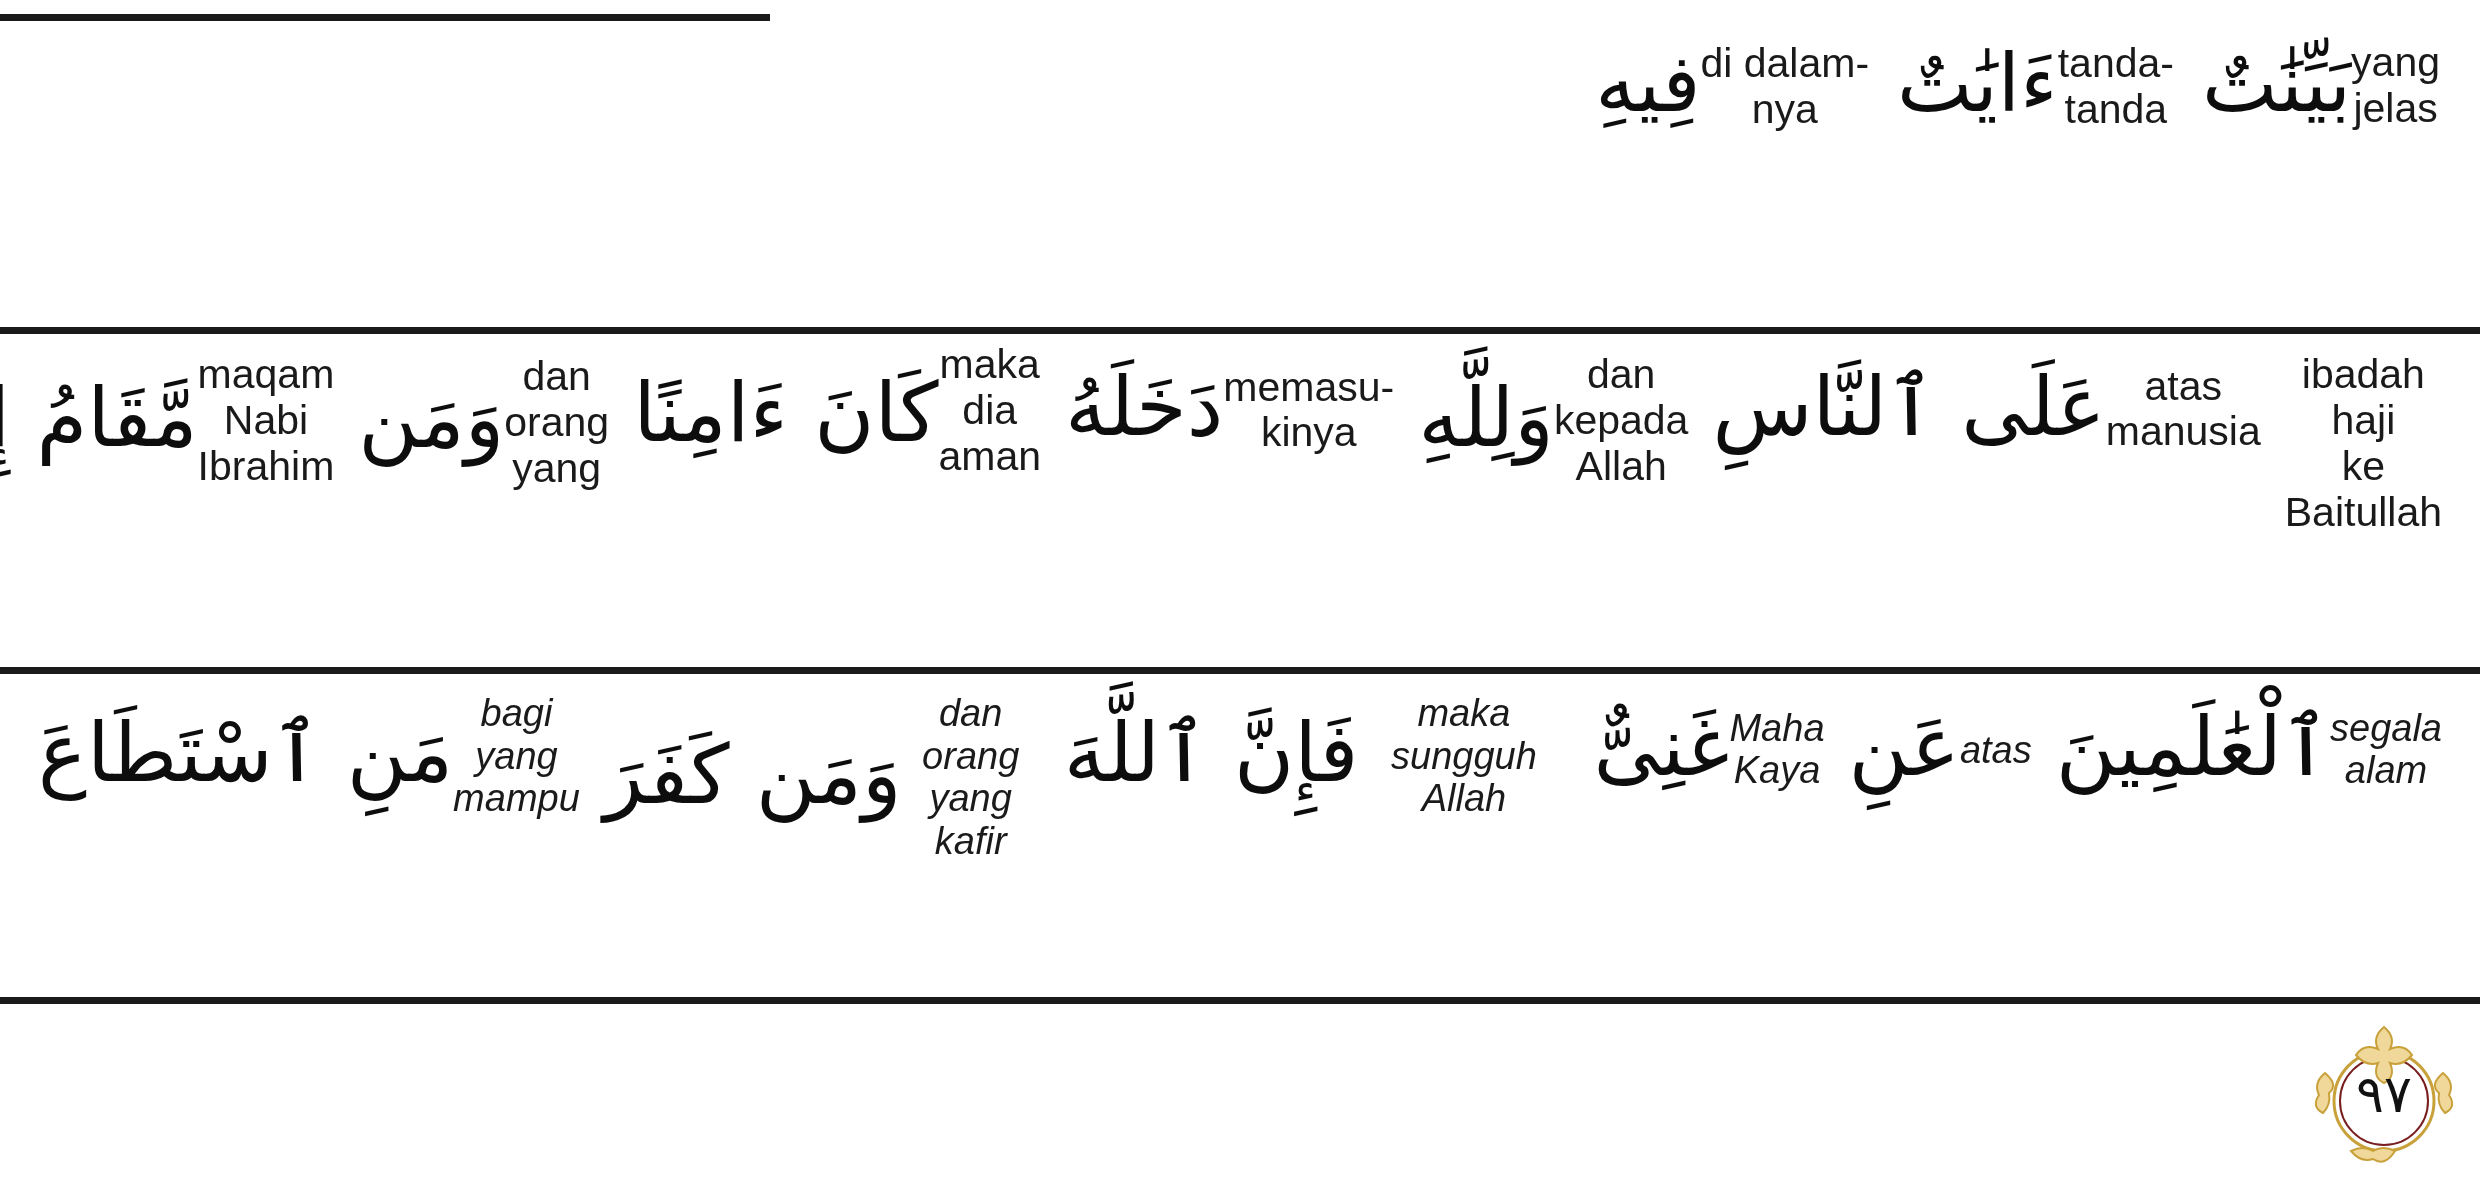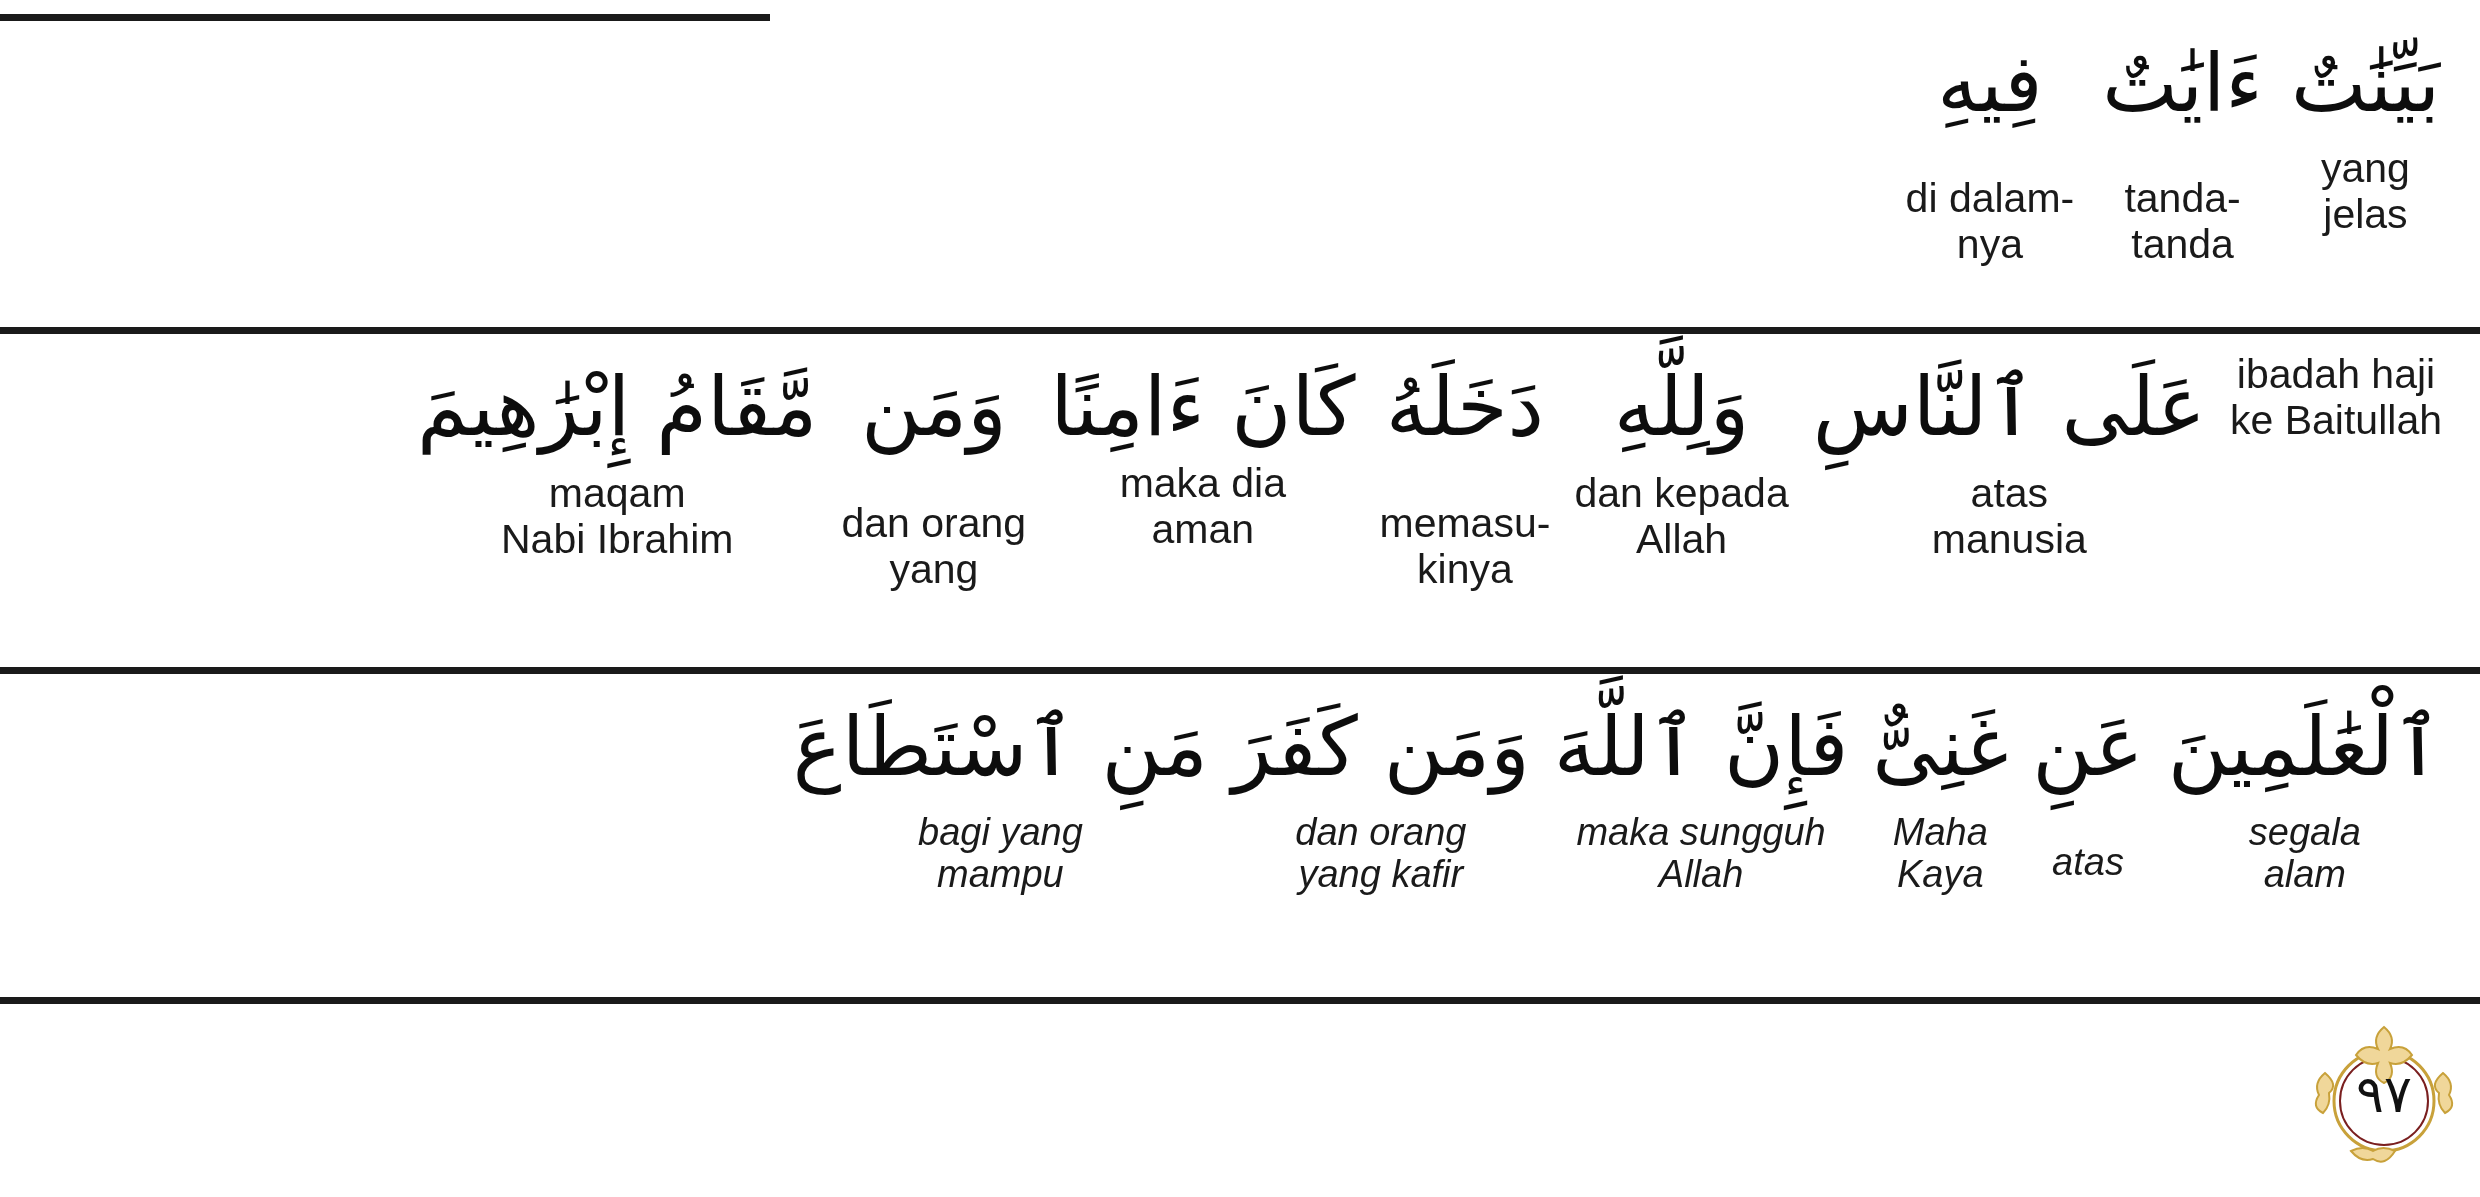--- a/index.html
+++ b/index.html
@@ -66,21 +66,21 @@
     padding-top: 14px;
   }
 
   
   .row-1 .left-fill {
     flex: 1 1 auto;
   }
 
   .cell {
     display: flex;
-    flex-direction: column;
+    flex-direction: row;
     align-items: center;
     justify-content: flex-start;
     padding: 0 8px;
     box-sizing: border-box;
   }
 
   .arabic {
     font-family: "DejaVu Sans", sans-serif;
     direction: rtl;
     unicode-bidi: bidi-override;
@@ -111,21 +111,21 @@
   .row-2 .gloss { font-size: 41px; }
   .row-2 .cell { padding: 0 12px; }
 
   
   .row-3 .arabic { font-size: 82px; }
   .row-3 .gloss { font-size: 38px; font-style: italic; }
   .row-3 .cell { padding: 0 12px; }
 
   
   .cell.raise .gloss { margin-top: -6px; }
-  .cell.drop .gloss { margin-top: 34px; }
+  .cell.drop .gloss { margin-top: 6px; }
 
   
   .page-number {
     position: absolute;
     right: 11px;
     bottom: 18px;
     width: 170px;
     height: 170px;
     display: flex;
     align-items: center;

